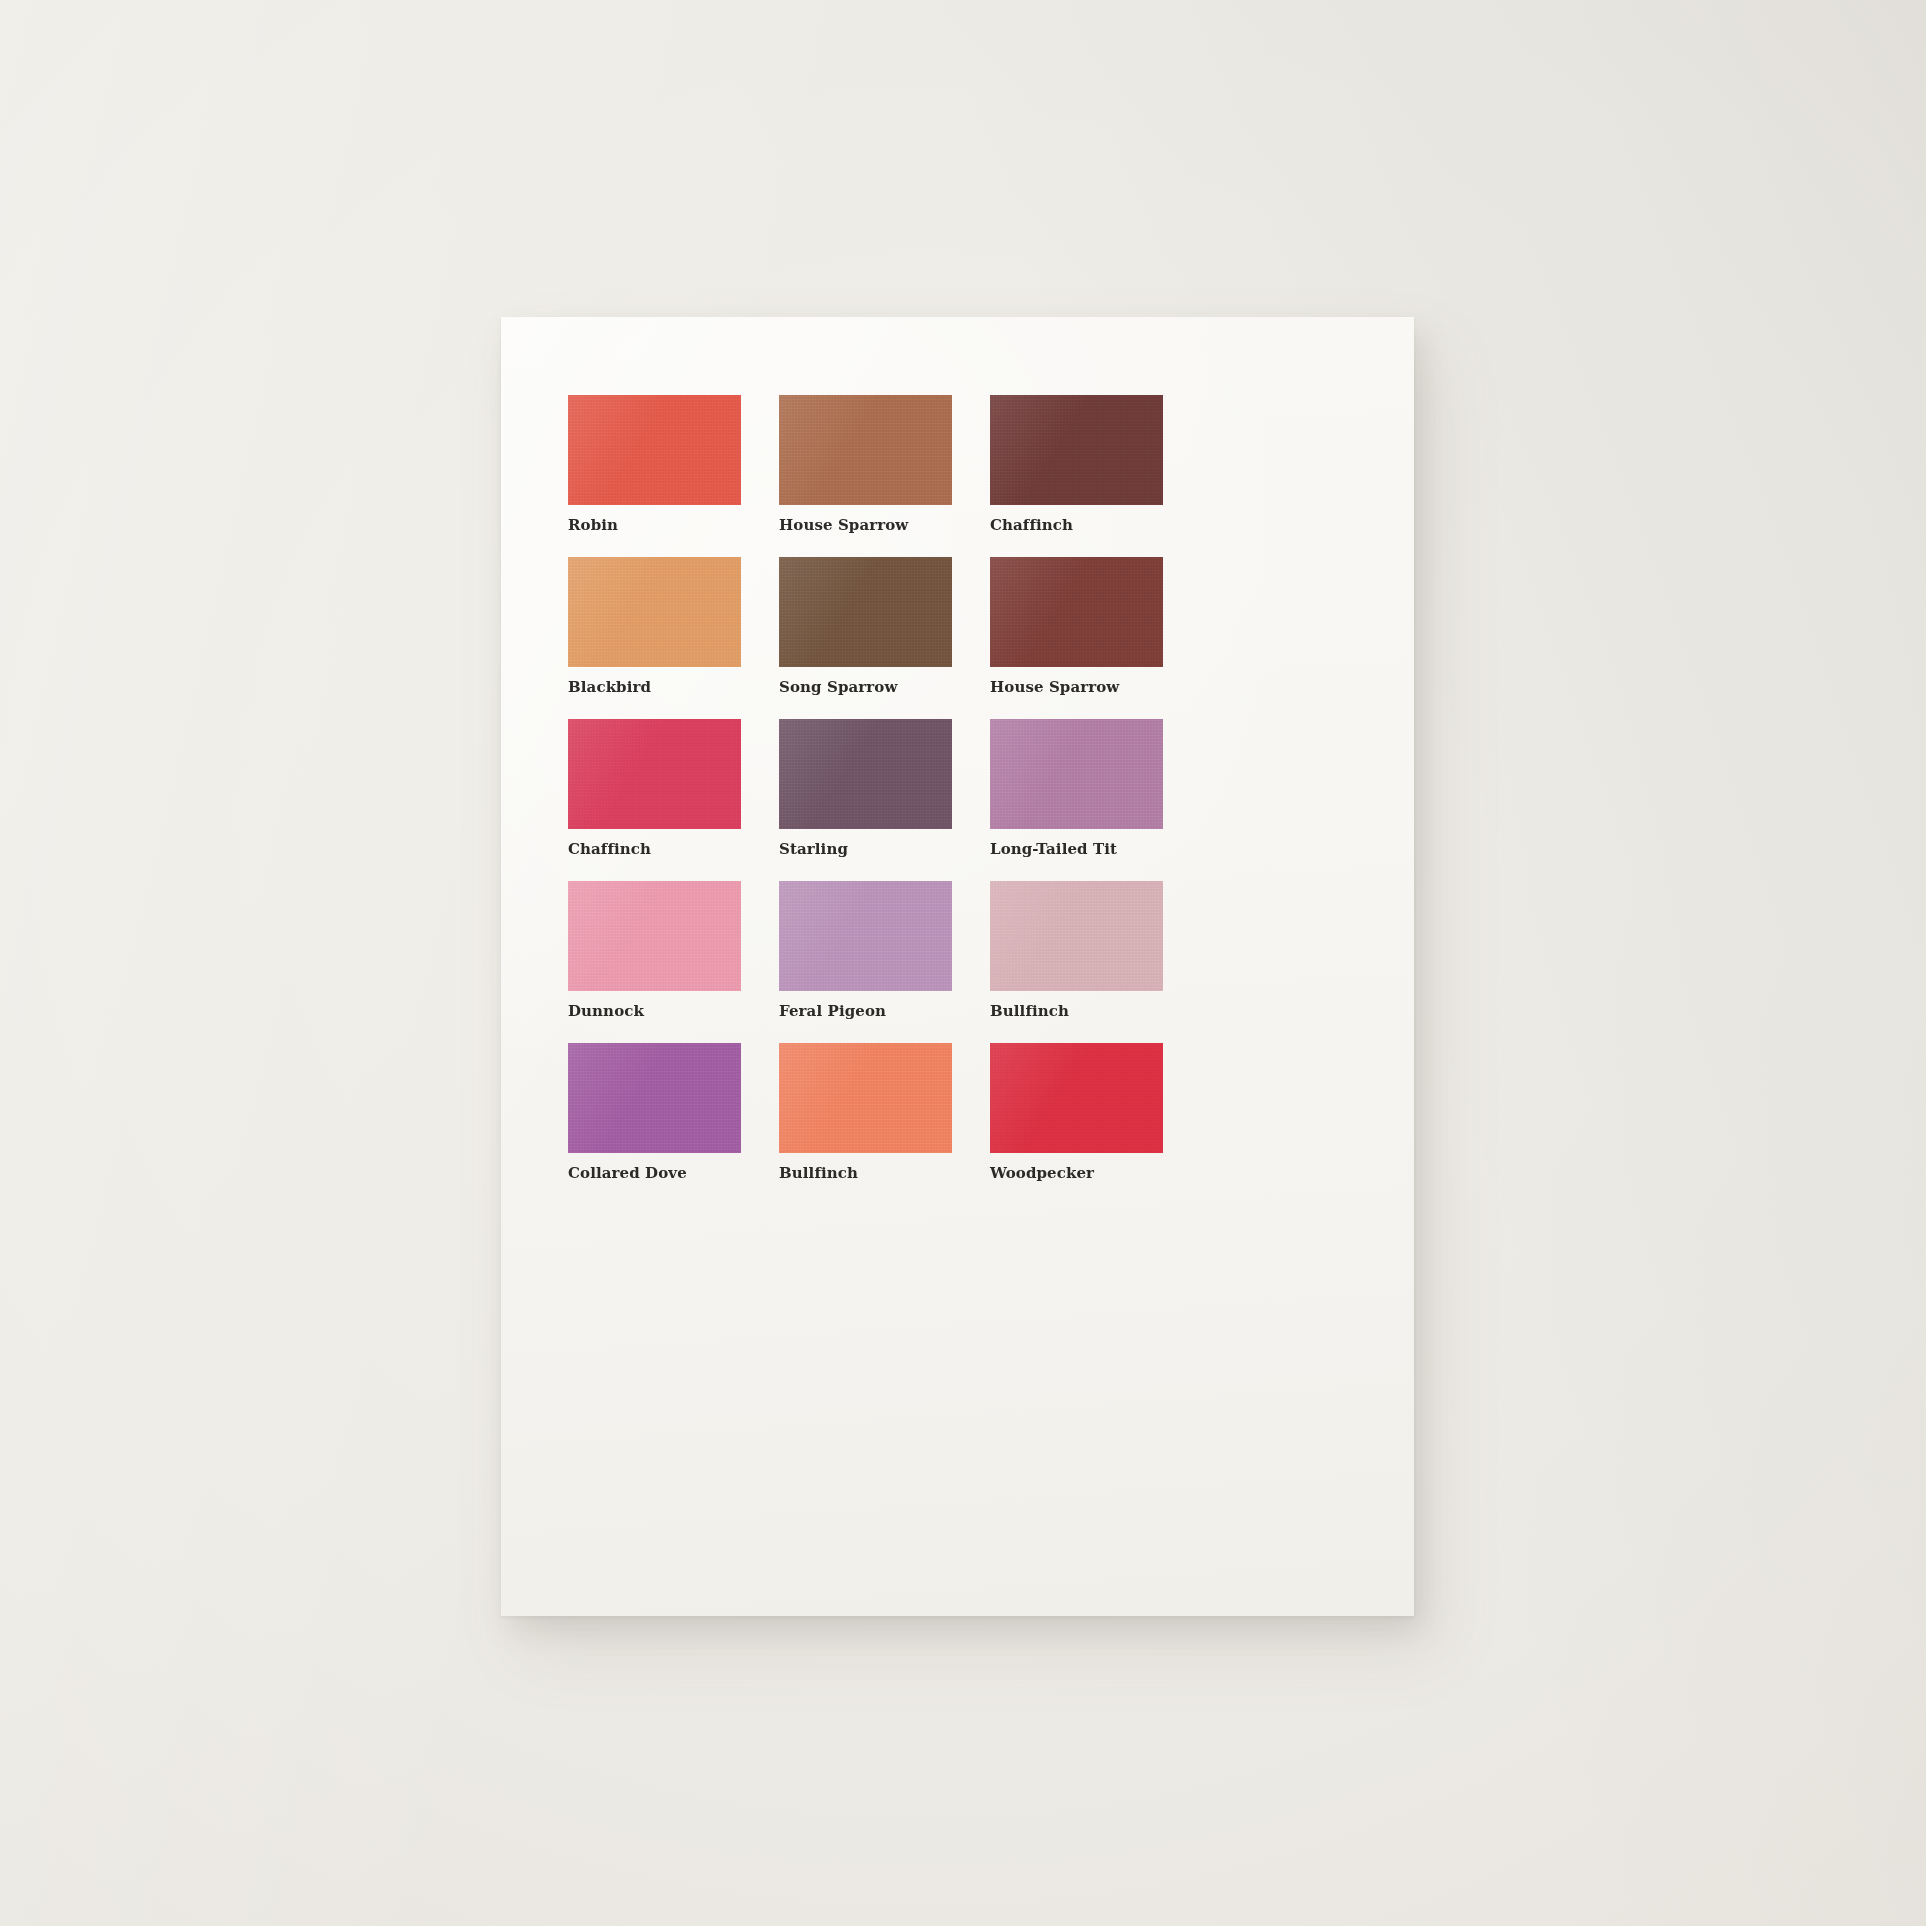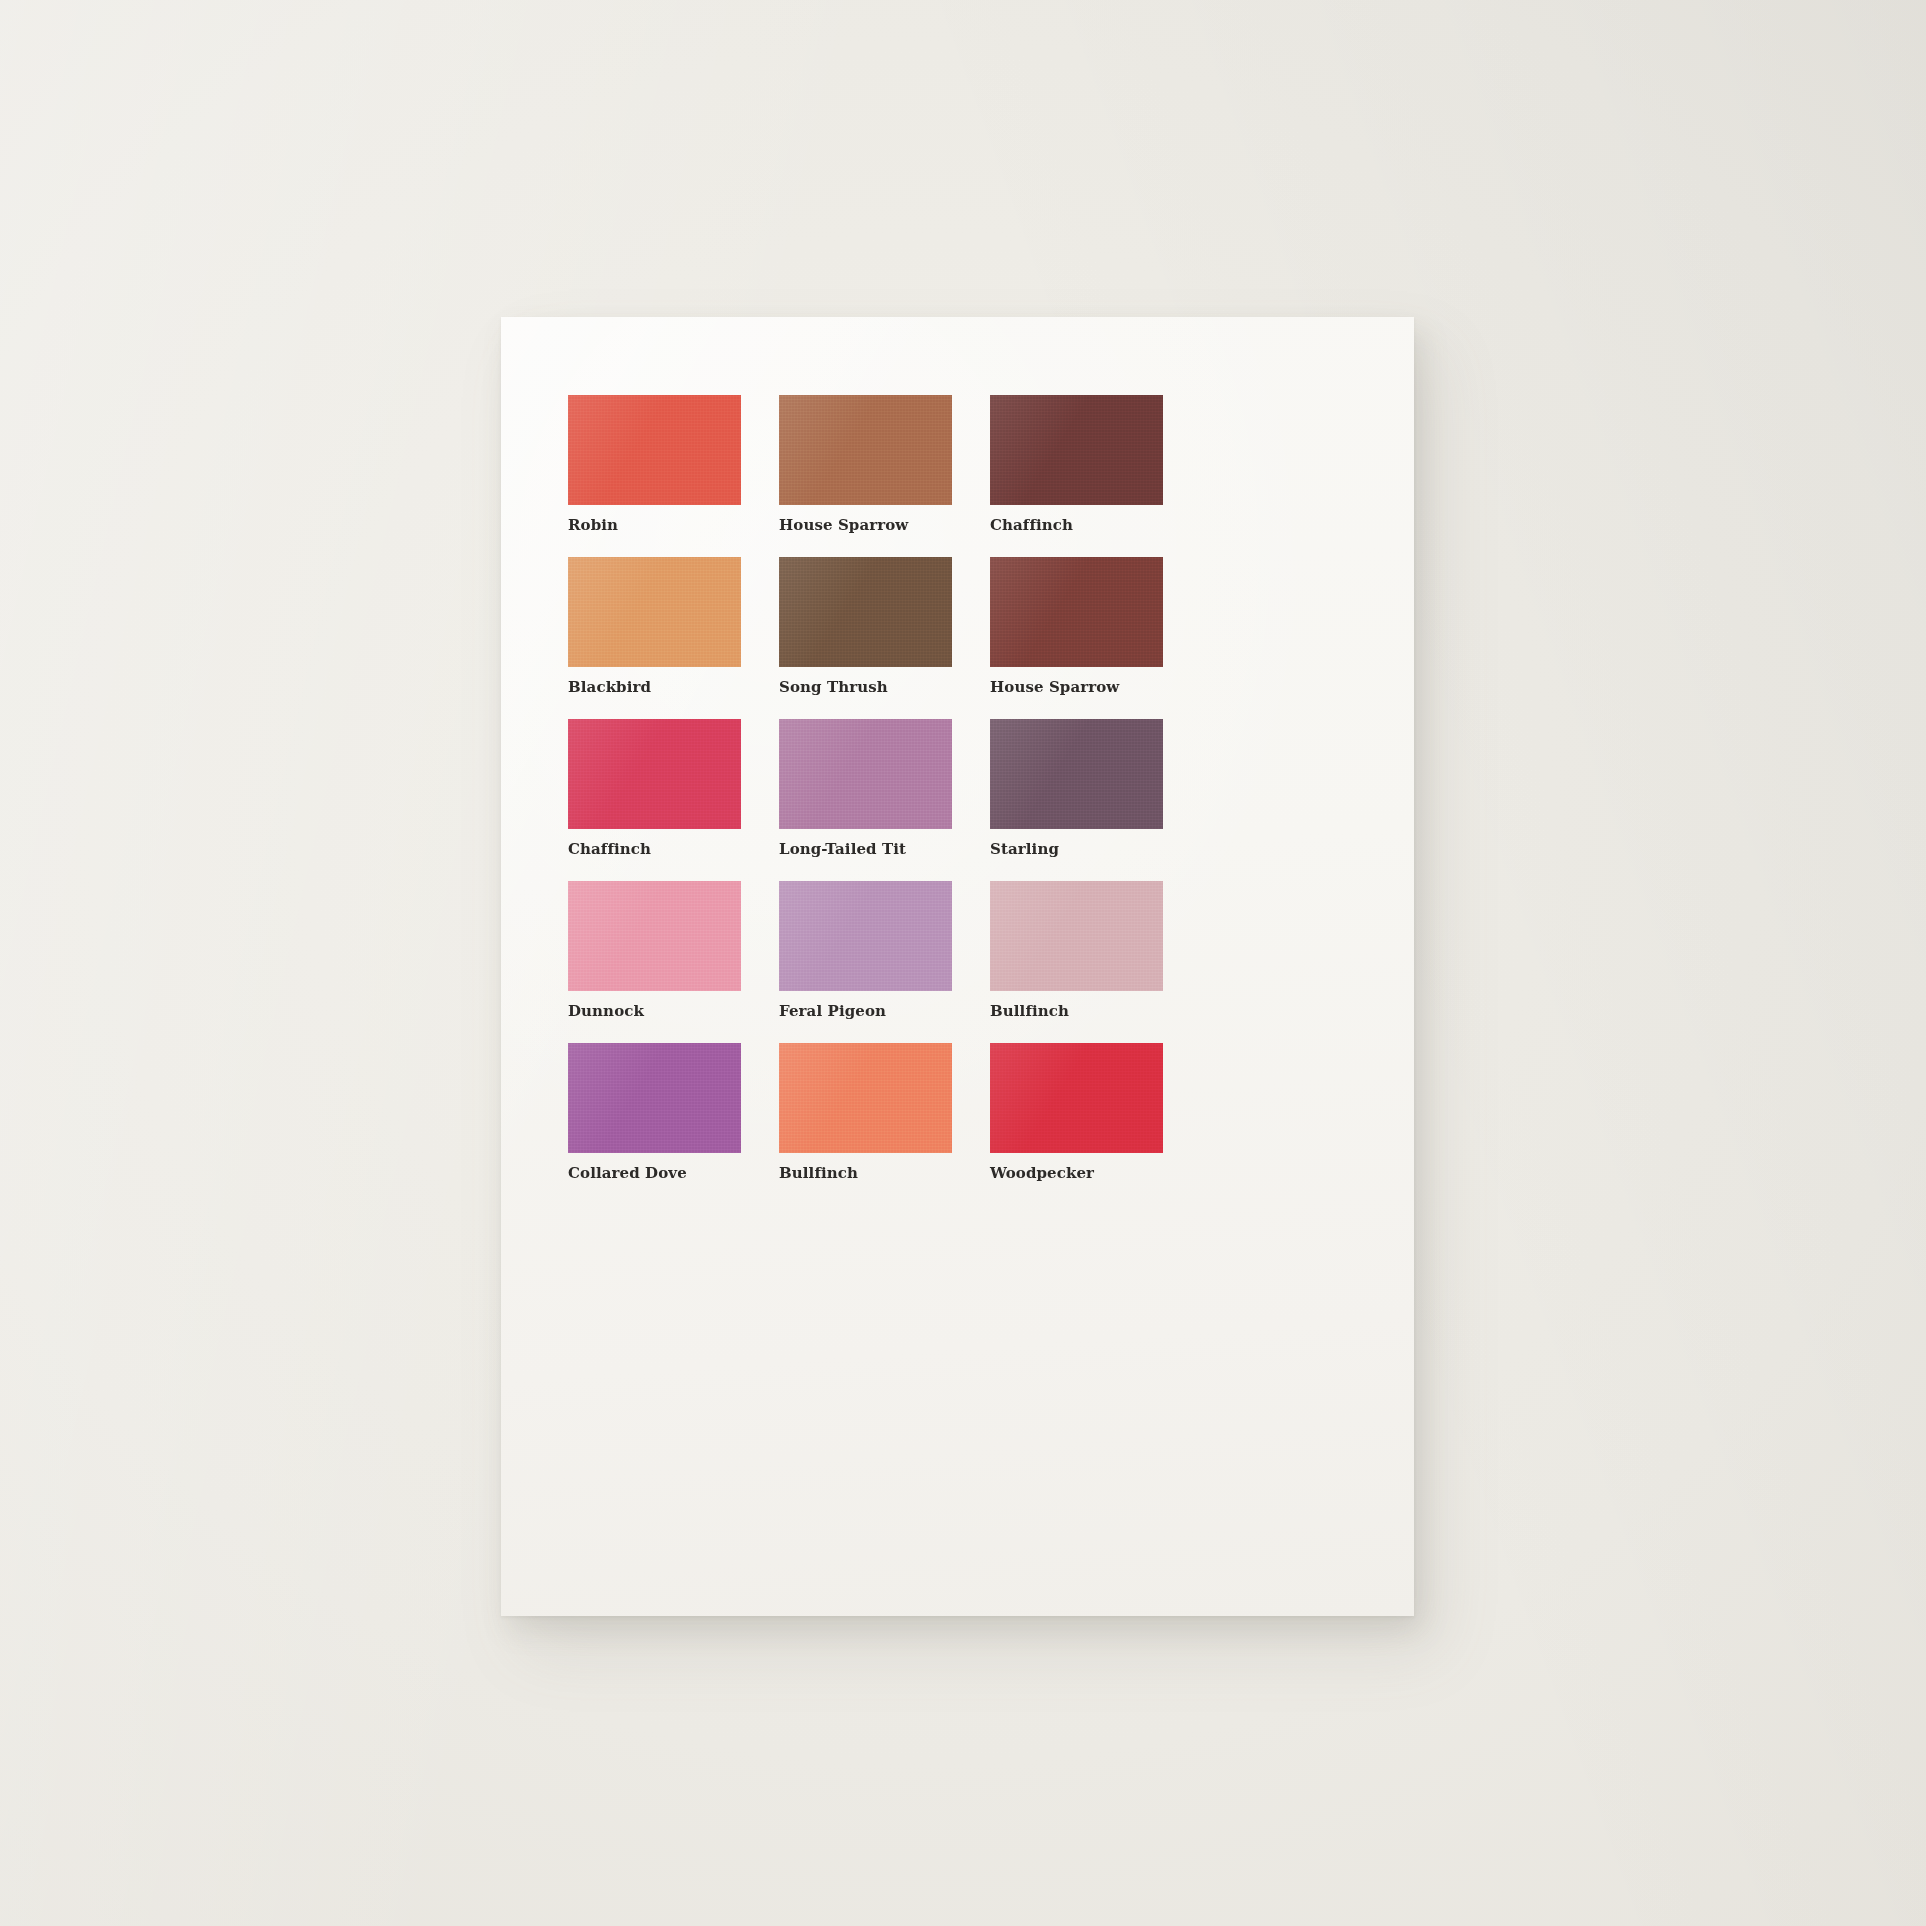--- a/index.html
+++ b/index.html
@@ -124,37 +124,37 @@
       <div class="cell">
         <div class="swatch" style="background: rgb(109, 58, 56);"></div>
         <div class="label">Chaffinch</div>
       </div>
       <div class="cell">
         <div class="swatch" style="background: rgb(224, 154, 99);"></div>
         <div class="label">Blackbird</div>
       </div>
       <div class="cell">
         <div class="swatch" style="background: rgb(112, 84, 63);"></div>
-        <div class="label">Song Thrush</div>
+        <div class="label">Song Sparrow</div>
       </div>
       <div class="cell">
         <div class="swatch" style="background: rgb(123, 62, 56);"></div>
         <div class="label">House Sparrow</div>
       </div>
       <div class="cell">
         <div class="swatch" style="background: rgb(216, 62, 92);"></div>
         <div class="label">Chaffinch</div>
       </div>
       <div class="cell">
+        <div class="swatch" style="background: rgb(109, 83, 99);"></div>
+        <div class="label">Starling</div>
+      </div>
+      <div class="cell">
         <div class="swatch" style="background: rgb(176, 123, 163);"></div>
         <div class="label">Long-Tailed Tit</div>
-      </div>
-      <div class="cell">
-        <div class="swatch" style="background: rgb(109, 83, 99);"></div>
-        <div class="label">Starling</div>
       </div>
       <div class="cell">
         <div class="swatch" style="background: rgb(234, 152, 171);"></div>
         <div class="label">Dunnock</div>
       </div>
       <div class="cell">
         <div class="swatch" style="background: rgb(184, 145, 184);"></div>
         <div class="label">Feral Pigeon</div>
       </div>
       <div class="cell">

